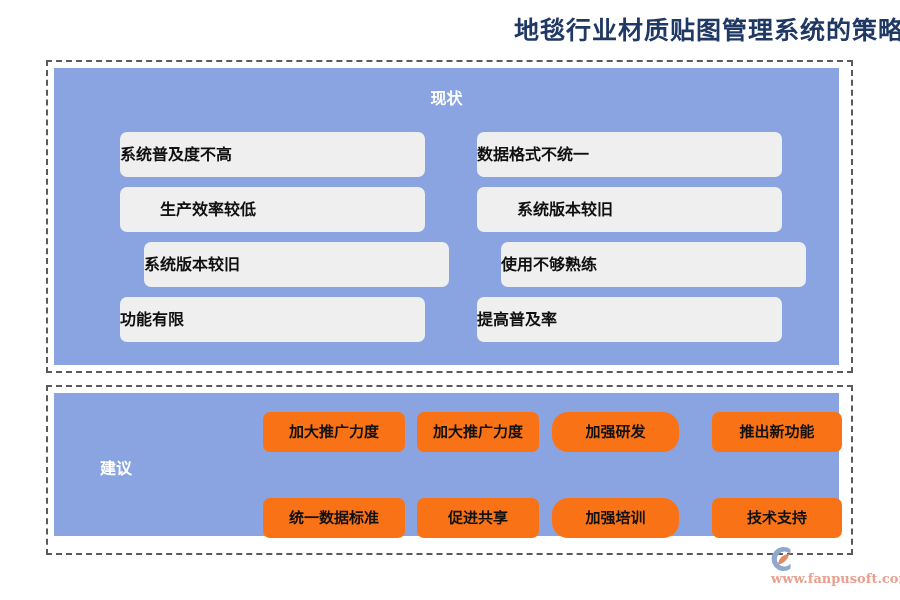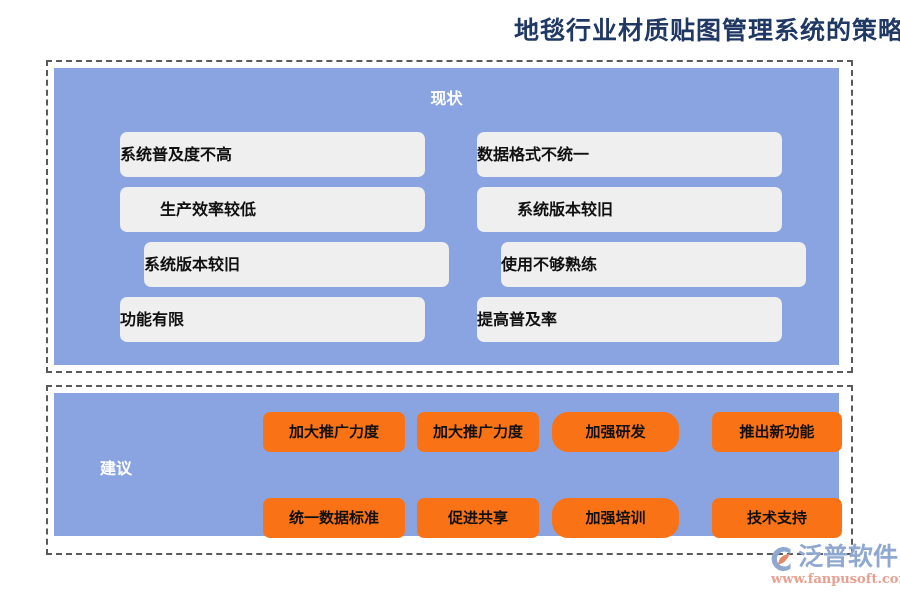--- a/index.html
+++ b/index.html
@@ -208,15 +208,14 @@
 <div class="chip chip-row-1 chip-c2">加强培训</div>
 <div class="chip chip-row-1 chip-c3">技术支持</div>
 
 <div class="logo-wrap">
   <span class="logo-mark">
     <svg width="30" height="30" viewBox="0 0 30 30" xmlns="http://www.w3.org/2000/svg">
       <path d="M24.5 5.2 A12 12 0 1 0 24.5 24.8 L24.5 19.6 A7.6 7.6 0 1 1 24.5 10.4 Z" fill="#8fa8cf"></path>
       <path d="M12.2 20.4 C12.2 14.6 16.6 10.4 23.4 9.9 C21.6 15.6 17.9 19.3 12.2 20.4 Z" fill="#e08a6a"></path>
     </svg>
   </span>
-  <span class="logo-name">泛普软件</span>
   <span class="logo-url">www.fanpusoft.com</span>
 </div>
 
 </body></html>

